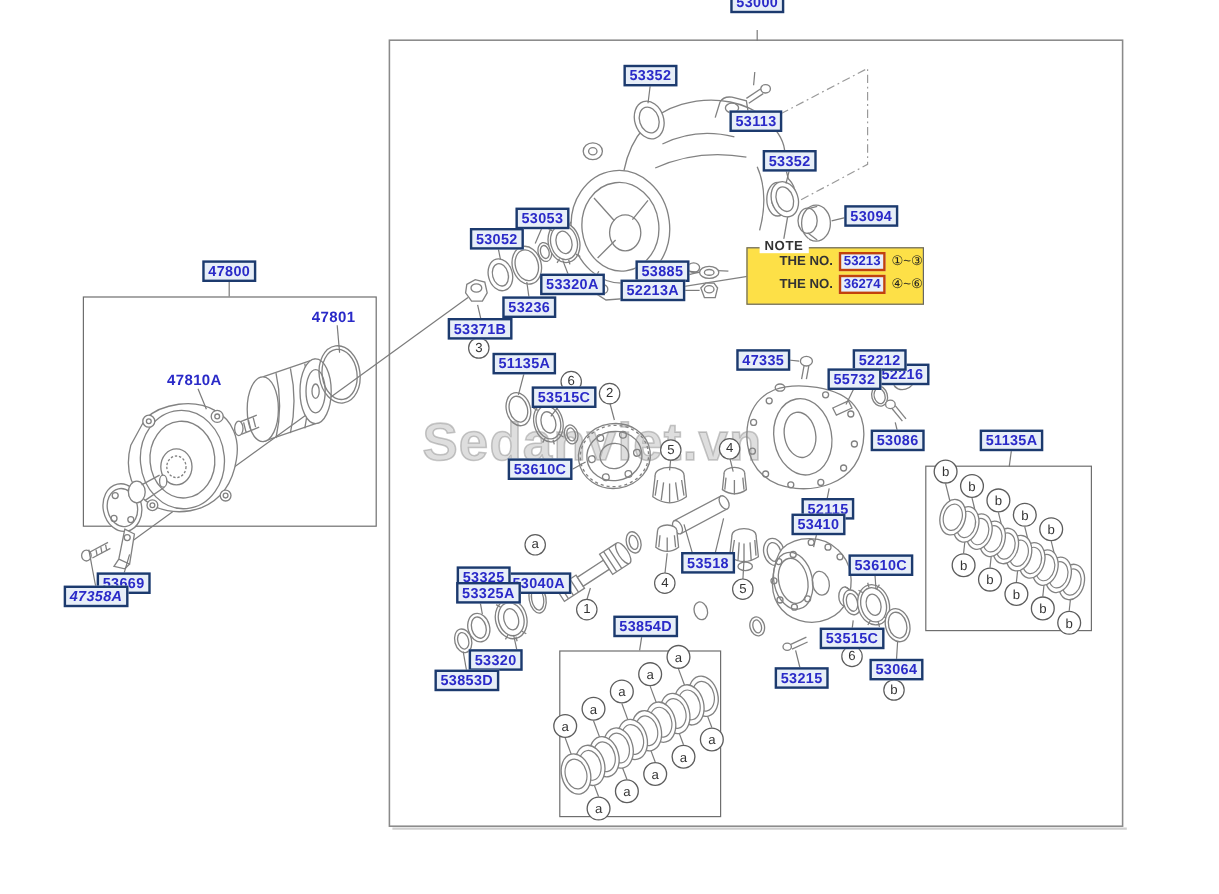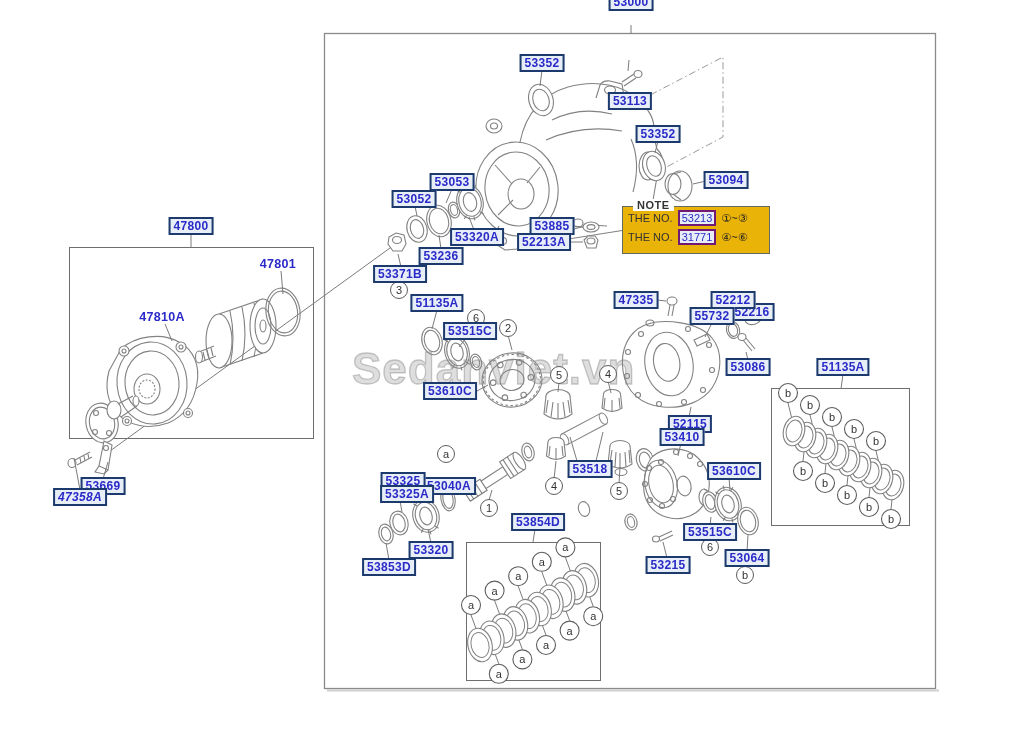--- a/index.html
+++ b/index.html
@@ -18,27 +18,27 @@
       letter-spacing:1px;color:rgba(135,135,135,0.28);
       -webkit-text-stroke:1.3px rgba(135,135,135,0.45);pointer-events:none;}
   .lbl{position:absolute;z-index:10;transform:translate(-50%,-50%);white-space:nowrap;
        font-size:12px;font-weight:600;letter-spacing:.3px;color:#2a2ac8;
        background:#e7eef8;border:2px solid #1c3a6e;padding:0 3px;line-height:14px;cursor:pointer;}
   .lbl.plain{background:transparent;border:none;font-size:12.5px;}
   .mk{position:absolute;z-index:9;transform:translate(-50%,-50%);width:16px;height:16px;
       border:1.5px solid #5d5d5d;border-radius:50%;background:#fff;color:#333;
       font-size:11px;line-height:16px;text-align:center;}
   #notebox{position:absolute;z-index:8;left:622px;top:206px;width:146px;height:46px;
-           border:1.5px solid #666;background:#eab308;font-size:11px;color:#222;}
+           border:1.5px solid #666;background:#fde047;font-size:11px;color:#222;text-align:right;}
   #notetitle{position:absolute;top:-8px;left:10px;background:#fff;padding:0 4px;
              font-weight:bold;letter-spacing:.5px;color:#333;}
   .noteline{white-space:nowrap;margin:3px 0 0 5px;line-height:14px;color:#222;}
-  .noteline .npre{font-weight:normal;color:#333;}
-  .nbox{display:inline-block;color:#2a2ac8;font-weight:400;background:#e7eef8;
-        border:2px solid #701a75;padding:0 2px;line-height:12px;margin:0 2px;cursor:pointer;}
+  .noteline .npre{font-weight:bold;color:#333;}
+  .nbox{display:inline-block;color:#2a2ac8;font-weight:700;background:#e7eef8;
+        border:2px solid #c2410c;padding:0 2px;line-height:12px;margin:0 2px;cursor:pointer;}
 </style>
 </head>
 <body>
 
 <div id="stage">
 
   <svg id="art-svg" width="1016" height="745" viewBox="0 0 1016 745">
     <g>
       <line x1="327" y1="690.5" x2="939" y2="690.5" stroke="#cfcfcf" stroke-width="2"></line>
       <rect x="324.5" y="33.5" width="611" height="655" fill="none" stroke="#8a8a8a" stroke-width="1.3"></rect>
@@ -500,21 +500,21 @@
 
   <div id="notebox">
     <span id="notetitle">NOTE</span>
     <div class="noteline">
       <span class="npre">THE NO.</span>
       <span class="nbox">53213</span>
       <span>①~③</span>
     </div>
     <div class="noteline">
       <span class="npre">THE NO.</span>
-      <span class="nbox">31771</span>
+      <span class="nbox">36274</span>
       <span>④~⑥</span>
     </div>
   </div>
 
   <div id="labels-layer">
       <div class="lbl" style="left: 631px; top: 2px;">53000</div>
       <div class="lbl" style="left: 542px; top: 63px;">53352</div>
       <div class="lbl" style="left: 630px; top: 53px; margin-top: 48px;">53113</div>
       <div class="lbl" style="left: 658px; top: 134px;">53352</div>
       <div class="lbl" style="left: 726px; top: 180px;">53094</div>
@@ -538,21 +538,21 @@
       <div class="lbl" style="left: 733px; top: 300px;">52212</div>
       <div class="lbl" style="left: 712px; top: 316px;">55732</div>
       <div class="lbl" style="left: 748px; top: 367px;">53086</div>
       <div class="lbl" style="left: 843px; top: 367px;">51135A</div>
       <div class="lbl" style="left: 690px; top: 424px;">52115</div>
       <div class="lbl" style="left: 682px; top: 437px;">53410</div>
       <div class="lbl" style="left: 590px; top: 469px;">53518</div>
       <div class="lbl" style="left: 449px; top: 486px;">53040A</div>
       <div class="lbl" style="left: 403px; top: 481px;">53325</div>
       <div class="lbl" style="left: 407px; top: 494px;">53325A</div>
-      <div class="lbl" style="left: 431px; top: 550px;">53320</div>
+      <div class="lbl" style="left: 413px; top: 550px;">53320</div>
       <div class="lbl" style="left: 389px; top: 567px;">53853D</div>
       <div class="lbl" style="left: 538px; top: 522px;">53854D</div>
       <div class="lbl" style="left: 734px; top: 471px;">53610C</div>
       <div class="lbl" style="left: 710px; top: 532px;">53515C</div>
       <div class="lbl" style="left: 747px; top: 558px;">53064</div>
       <div class="lbl" style="left: 668px; top: 565px;">53215</div>
       <div class="mk" style="left: 399px; top: 290px;">3</div>
       <div class="mk" style="left: 476px; top: 318px;">6</div>
       <div class="mk" style="left: 508px; top: 328px;">2</div>
       <div class="mk" style="left: 559px; top: 375px;">5</div>

